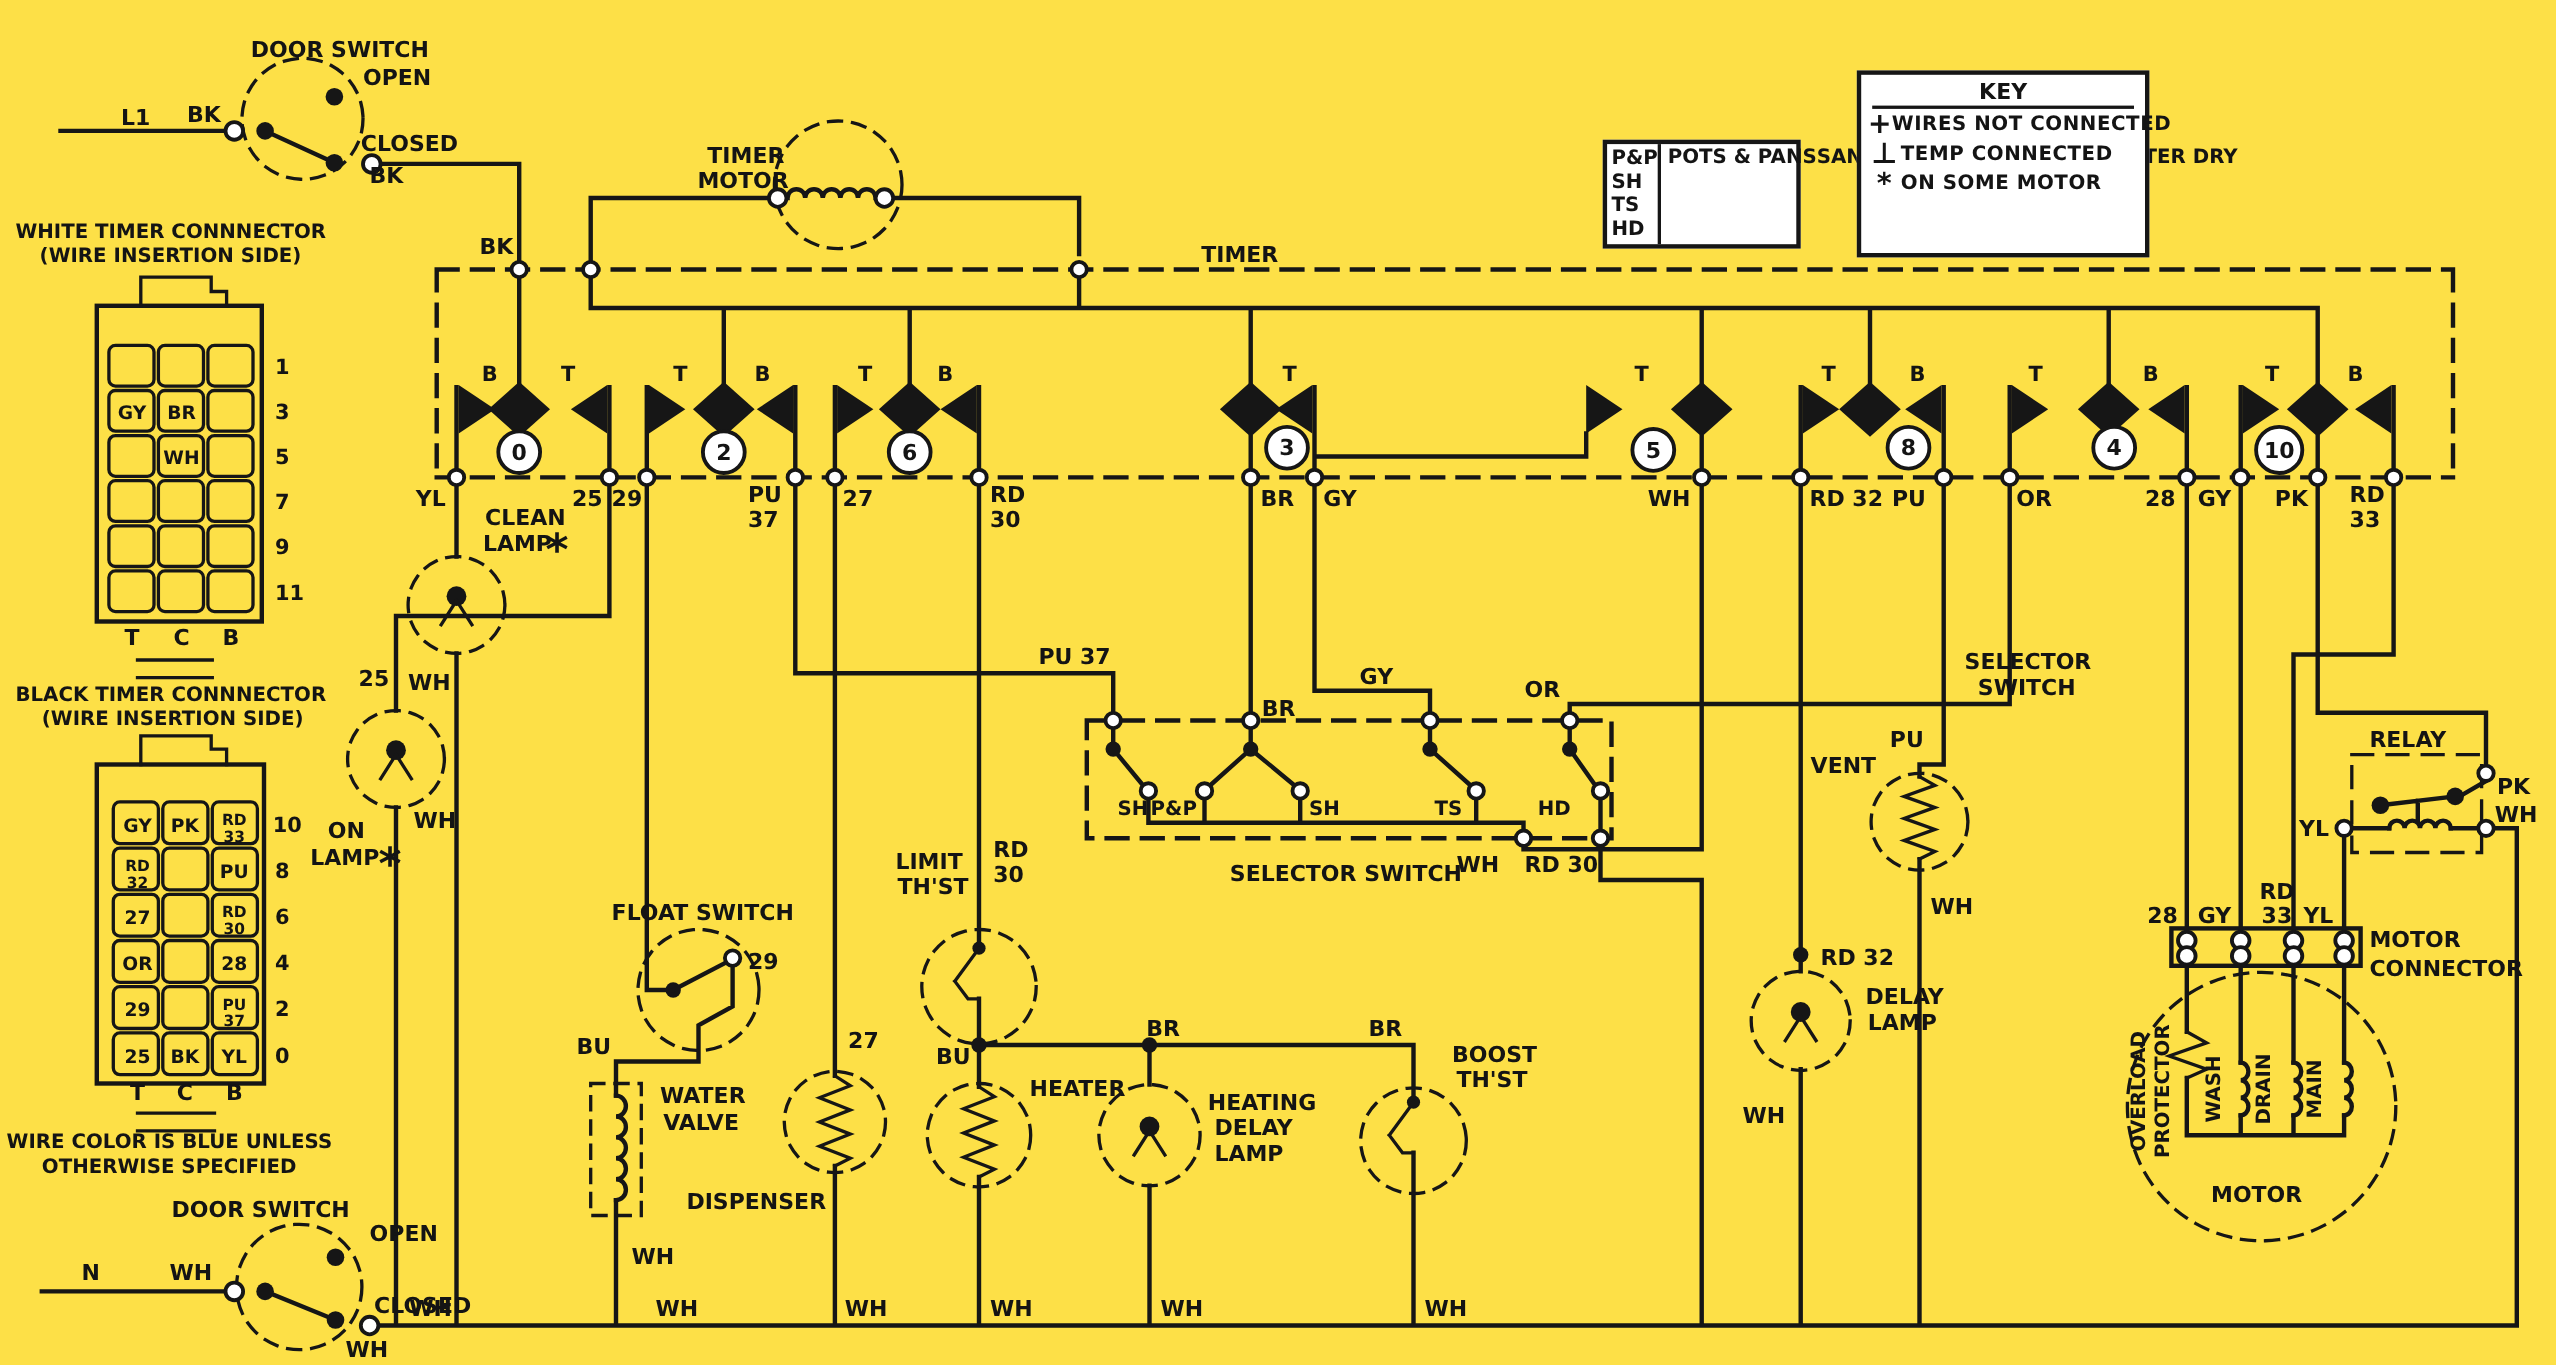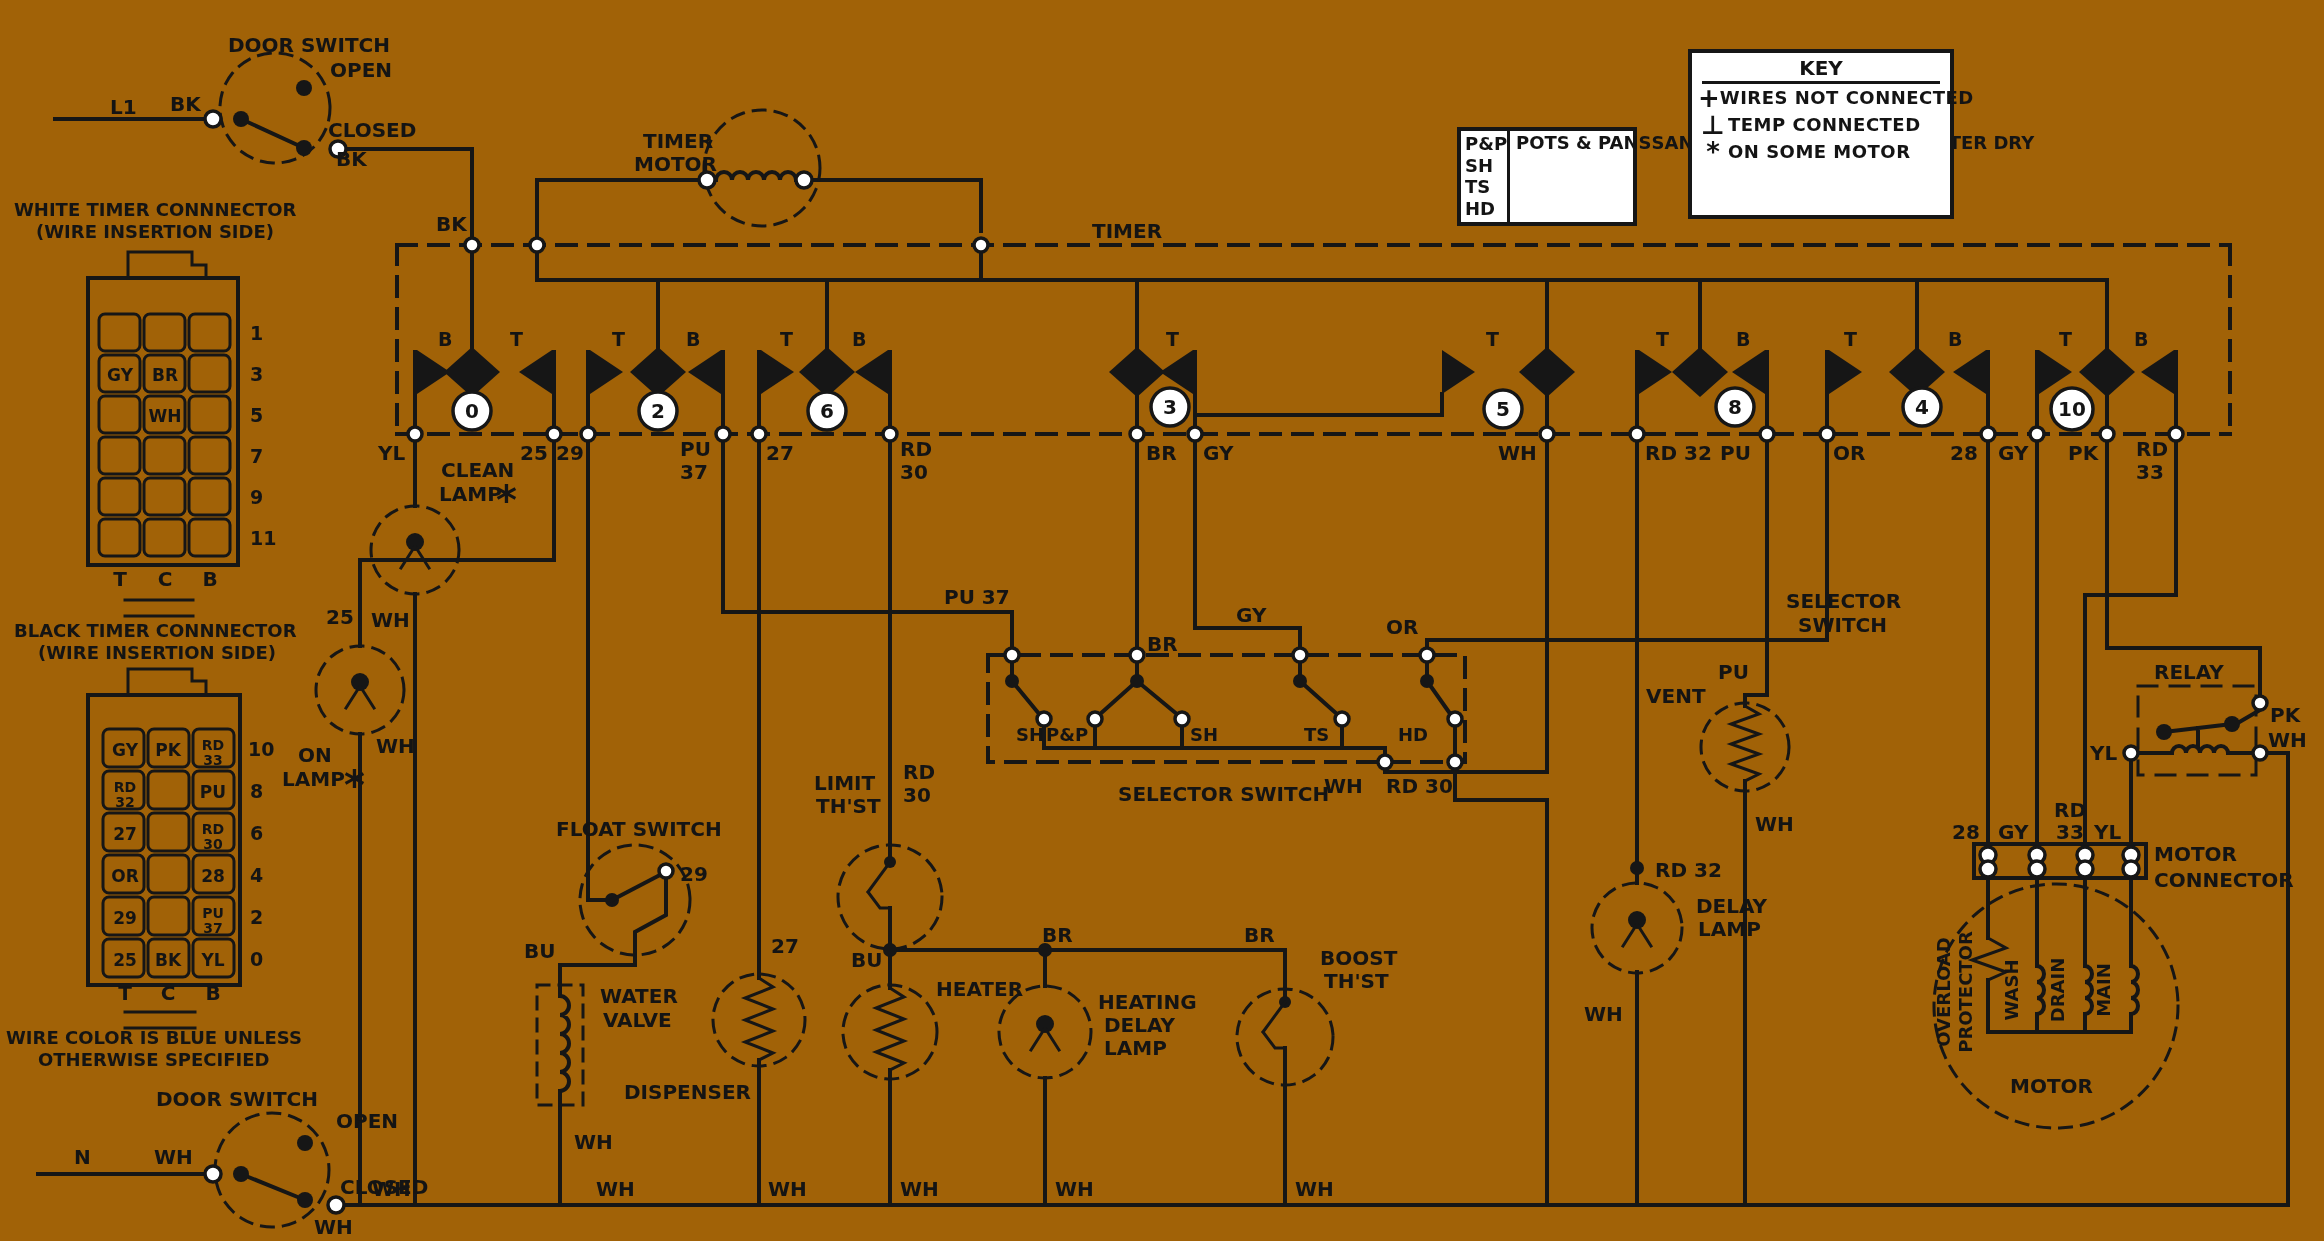--- a/index.html
+++ b/index.html
@@ -1,34 +1,34 @@
 <!DOCTYPE html>
 <html><head>
 <meta charset="utf-8">
 <style>
   html,body{margin:0;padding:0;background:#ffffff;}
-  .stage{position:relative;width:2324px;height:1241px;background:#a16207;overflow:hidden;
+  .stage{position:relative;width:2324px;height:1241px;background:#fde047;overflow:hidden;
          font-family:"DejaVu Sans",sans-serif;}
   svg{position:absolute;left:0;top:0;}
   .w{fill:none;stroke:#161616;stroke-width:4;stroke-linecap:square;stroke-linejoin:miter;}
   .w3{fill:none;stroke:#161616;stroke-width:3;stroke-linecap:square;}
   .dash{stroke-dasharray:19 13;}
   .dashc{stroke-dasharray:12 10;}
   .term{fill:#ffffff;stroke:#161616;stroke-width:3.5;}
   .dot{fill:#161616;stroke:none;}
   .blk{fill:#161616;stroke:none;}
   .cell{fill:none;stroke:#161616;stroke-width:3;}
   #labels text{fill:#141414;font-family:"DejaVu Sans",sans-serif;font-weight:bold;}
   .panel{position:absolute;border:4px solid #161616;background:#ffffff;color:#141414;
          font-weight:bold;box-sizing:border-box;}
   .abbr-table{left:1457px;top:127px;width:180px;height:99px;display:flex;}
   .abbr-col1{width:46px;border-right:3px solid #161616;display:flex;flex-direction:column;justify-content:space-around;padding:2px 0 2px 4px;}
   .abbr-col2{flex:1;display:flex;flex-direction:row;justify-content:space-around;padding:2px 0 2px 6px;}
   .abbr-table span{font-size:18px;line-height:20px;white-space:nowrap;}
-  .key-box{left:1688px;top:49px;width:266px;height:170px;padding:2px 6px;}
+  .key-box{left:1688px;top:64px;width:266px;height:170px;padding:2px 6px;}
   .key-title{text-align:center;font-size:20px;line-height:26px;border-bottom:3px solid #161616;margin:0 4px;}
   .key-row{display:flex;align-items:center;height:27px;}
   .key-sym{width:30px;text-align:center;font-size:26px;line-height:26px;}
   .key-txt{font-size:18px;letter-spacing:0.5px;white-space:nowrap;}
   .key-note{font-size:17px;line-height:20px;margin-top:2px;}
   .key-note .n2{padding-left:44px;}
 </style>
 </head>
 <body>
 

